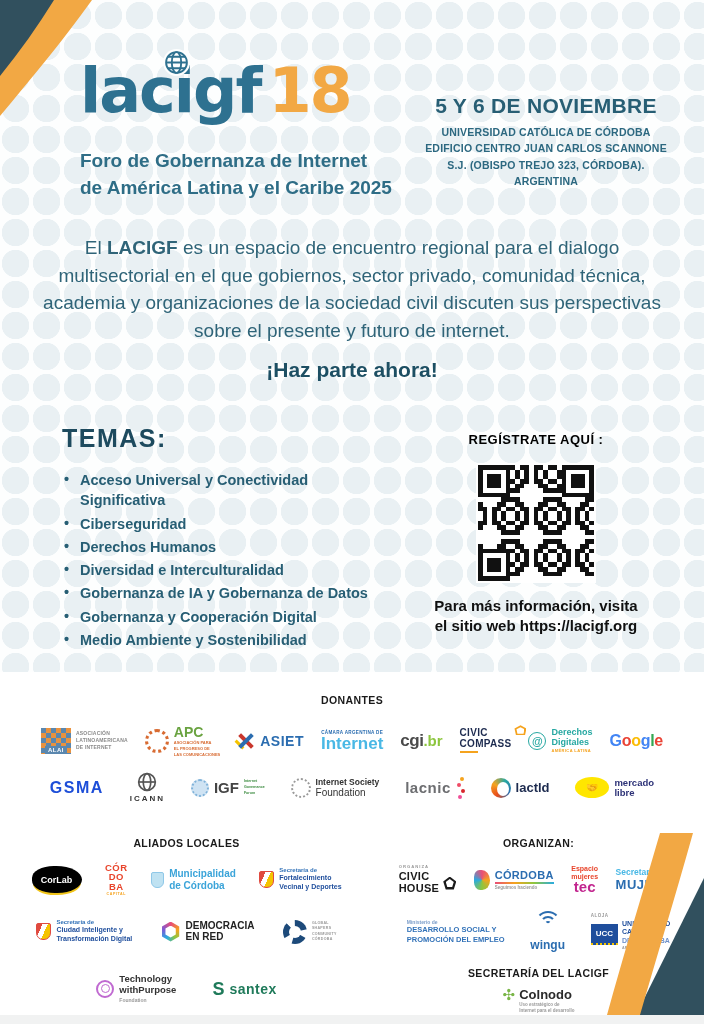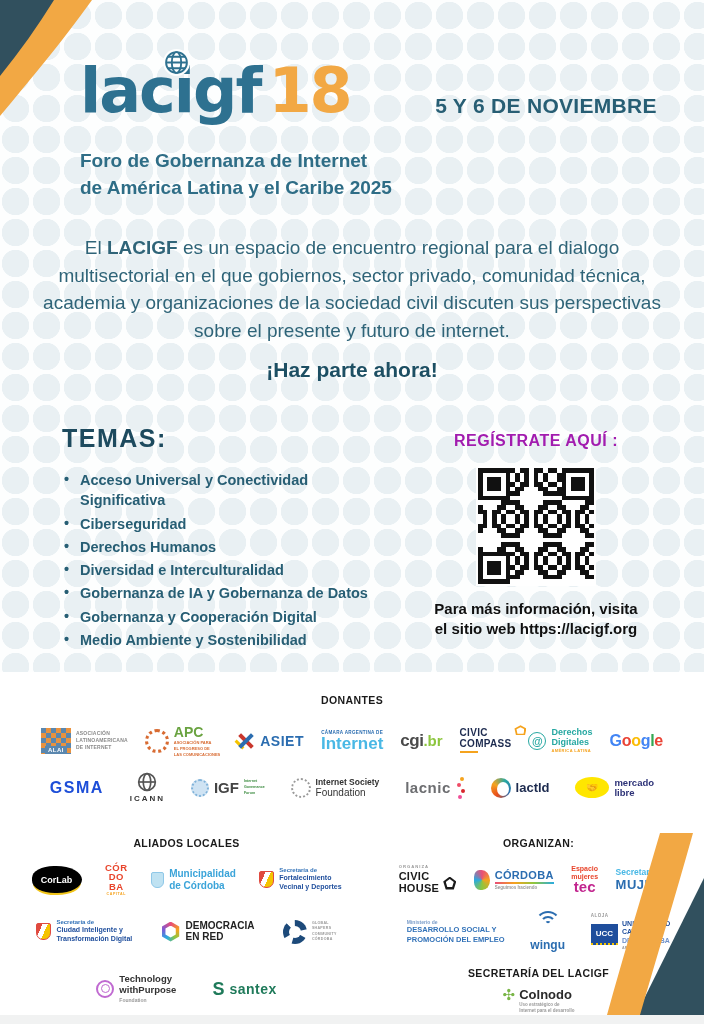--- a/index.html
+++ b/index.html
@@ -46,21 +46,21 @@
   
   .temas{position:absolute;left:62px;top:424px;width:330px;z-index:3}
   .temas-title{font-size:25px;font-weight:800;color:var(--dark-head);letter-spacing:1.5px}
   .temas ul{list-style:none;margin-top:17px}
   .temas li{position:relative;padding-left:18px;font-size:14.5px;font-weight:700;color:#275e74;
     line-height:1.4;margin-bottom:3px}
   .temas li::before{content:"•";position:absolute;left:2px;top:-1px}
 
   
   .register{position:absolute;left:400px;top:432px;width:272px;text-align:center;z-index:3}
-  .register-title{font-size:16px;font-weight:800;color:#a21caf;letter-spacing:.5px}
+  .register-title{font-size:13px;font-weight:800;color:#000000;letter-spacing:.5px}
   .qr-box{width:120px;height:120px;margin:16px auto 0;background:#fff;padding:2px}
   .qr-box svg{width:100%;height:100%;display:block}
   .register-info{margin-top:13px;font-size:15px;font-weight:800;color:#101010;line-height:1.35}
 
   
   .sponsors{position:absolute;top:672px;left:0;right:0;bottom:9px;background:#fff;z-index:2;
     display:flex;flex-direction:column}
   .sec-h{font-size:10.5px;font-weight:800;color:#1a1a1a;text-align:center;letter-spacing:.4px}
   .don-title{margin-top:22px}
   .lrow{display:flex;align-items:center;justify-content:space-evenly;padding:0 24px}
@@ -234,20 +234,26 @@
       <div class="logo-num">18</div>
     </div>
     <div class="logo-sub">
       <div>Foro de Gobernanza de Internet</div>
       <div>de América Latina y el Caribe 2025</div>
     </div>
   </div>
 
   <div class="event-block">
     <div class="event-date">5 Y 6 DE NOVIEMBRE</div>
+    <div class="event-venue">
+      <div>UNIVERSIDAD CATÓLICA DE CÓRDOBA</div>
+      <div>EDIFICIO CENTRO JUAN CARLOS SCANNONE</div>
+      <div>S.J. (OBISPO TREJO 323, CÓRDOBA).</div>
+      <div>ARGENTINA</div>
+    </div>
   </div>
 
   <p class="intro"><span>El </span><span class="hl">LACIGF</span><span> es un espacio de encuentro regional para el dialogo multisectorial en el que gobiernos, sector privado, comunidad técnica, academia y organizaciones de la sociedad civil discuten sus perspectivas sobre el presente y futuro de internet.</span></p>
   <div class="cta">¡Haz parte ahora!</div>
 
   <div class="temas">
     <div class="temas-title">TEMAS:</div>
     <ul>
       <li>Acceso Universal y Conectividad Significativa</li>
       <li>Ciberseguridad</li>

